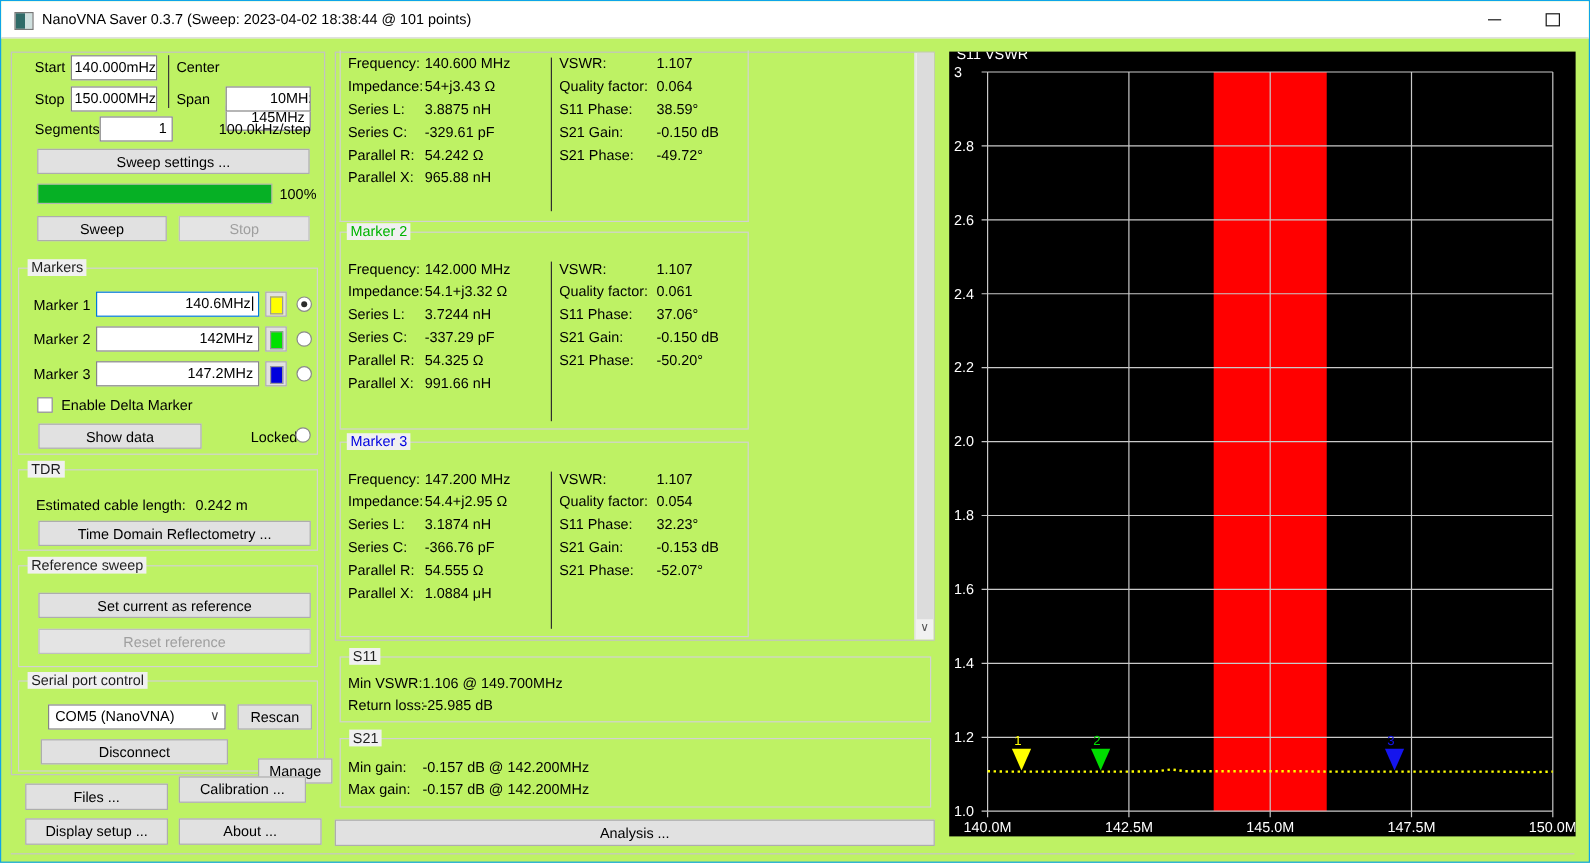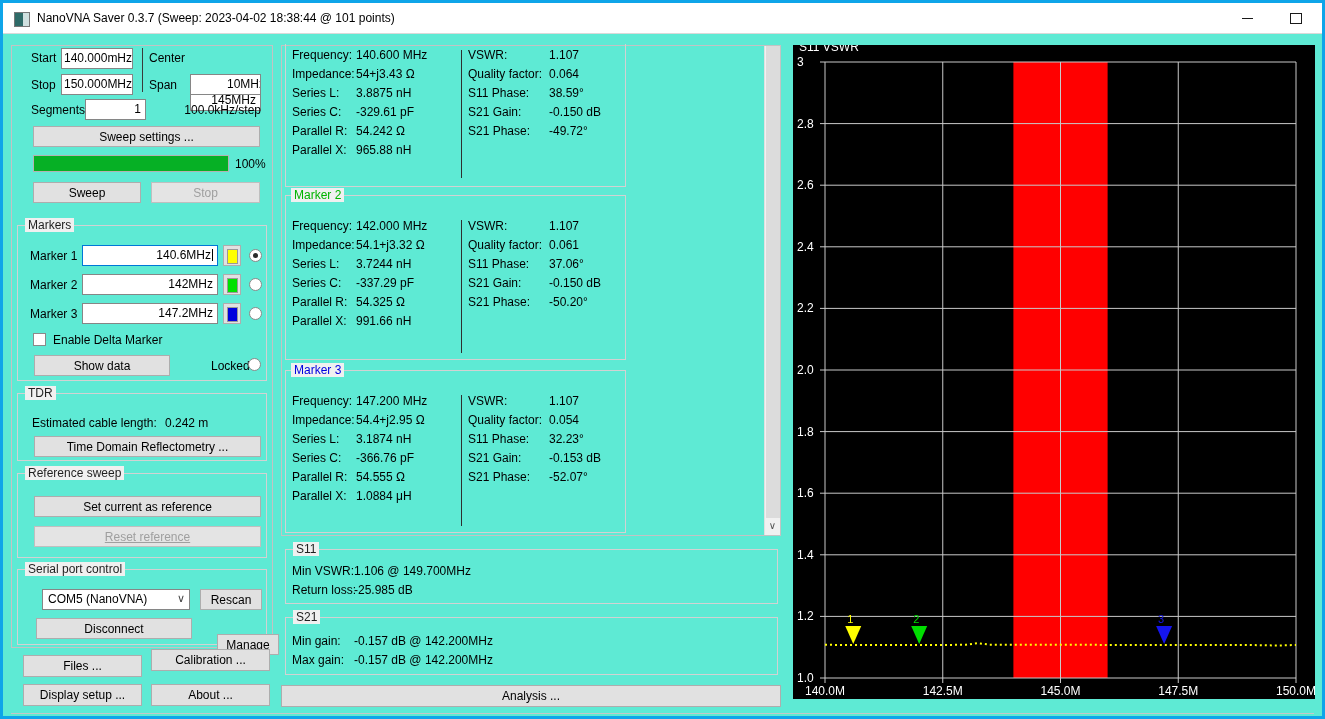--- a/index.html
+++ b/index.html
@@ -1,17 +1,17 @@
 <!DOCTYPE html>
 <html><head>
 <meta charset="utf-8">
 <style>
   html,body{margin:0;padding:0;}
   body{width:1325px;height:719px;overflow:hidden;font-family:"Liberation Sans",sans-serif;font-size:12px;color:#000;background:#f0f0f0;}
-  .window{position:relative;width:1325px;height:719px;background:#5eead4;border:3px solid #0ea5e9;box-sizing:border-box;}
+  .window{position:relative;width:1325px;height:719px;background:#bef264;border:1px solid #0ea5e9;box-sizing:border-box;}
   .titlebar{position:absolute;left:0;top:0;width:100%;height:31px;background:#ffffff;border-bottom:1px solid #d9d9d9;box-sizing:border-box;}
   .app-icon{position:absolute;left:11px;top:9px;width:14px;height:13px;border:1px solid #777;background:linear-gradient(90deg,#2f6b68 0 58%,#cfe0df 58%);}
   .title-text{position:absolute;left:34px;top:8px;font-size:12px;white-space:nowrap;}
   .wbtn{position:absolute;top:0;width:34px;height:31px;}
   .glyph-min{position:absolute;left:11px;top:15px;width:11px;height:0;border-top:1px solid #1a1a1a;}
   .glyph-max{position:absolute;left:11px;top:10px;width:10px;height:9px;border:1px solid #1a1a1a;}
   .group{position:absolute;border:1px solid #d2d2d2;box-sizing:border-box;}
   .gtitle{position:absolute;top:-8px;left:7px;background:#f0f0f0;padding:0 3px;font-size:12px;white-space:nowrap;color:#1f1f1f;}
   .lbl{position:absolute;white-space:nowrap;}
   .tinput{position:absolute;background:#fff;border:1px solid #868686;box-sizing:border-box;height:21px;font-size:12px;text-align:right;padding:2px 4px 0 2px;white-space:nowrap;overflow:hidden;}
@@ -124,33 +124,33 @@
   <div class="group" style="left:14px;top:390px;width:250px;height:68px;">
     <span class="gtitle">TDR</span>
     <span class="lbl" style="left:14px;top:22px;">Estimated cable length:</span>
     <span class="lbl" style="left:147px;top:22px;">0.242 m</span>
     <div class="btn" style="left:16px;top:42px;width:227px;">Time Domain Reflectometry ...</div>
   </div>
 
   <div class="group" style="left:14px;top:470px;width:250px;height:85px;">
     <span class="gtitle">Reference sweep</span>
     <div class="btn" style="left:16px;top:22px;width:227px;">Set current as reference</div>
-    <div class="btn disabled" style="left:16px;top:52px;width:227px;text-decoration:underline;">Reset reference</div>
+    <div class="btn disabled" style="left:16px;top:52px;width:227px;">Reset reference</div>
   </div>
 
   <div class="group" style="left:14px;top:566px;width:250px;height:76px;">
     <span class="gtitle">Serial port control</span>
     <div class="combo" style="left:24px;top:19px;width:148px;"><span>COM5 (NanoVNA)</span><span class="chev">∨</span></div>
     <div class="btn" style="left:182px;top:19px;width:62px;">Rescan</div>
     <div class="btn" style="left:18px;top:48px;width:156px;">Disconnect</div>
     <div class="btn" style="left:182px;top:64px;width:62px;margin-left:17px;">Manage</div>
   </div>
 
   <div class="btn" style="left:20px;top:652px;width:119px;height:22px;">Files ...</div>
-  <div class="btn" style="left:148px;top:646px;width:119px;height:22px;">Calibration ...</div>
+  <div class="btn" style="left:148px;top:646px;width:106px;height:22px;">Calibration ...</div>
   <div class="btn" style="left:20px;top:681px;width:119px;height:22px;">Display setup ...</div>
   <div class="btn" style="left:148px;top:681px;width:119px;height:22px;">About ...</div>
 
   <div class="group" style="left:278px;top:42px;width:500px;height:491px;border-color:#c3c3c3;"></div>
 
   <div class="mcard clipped-top" style="left:282px;top:41px;width:341px;height:143px;">
     <div class="mcol mcol-left" style="left:6px;top:2px;width:166px;">
         <div class="mrow"><span class="mlabel">Frequency:</span><span>140.600 MHz</span></div>
         <div class="mrow"><span class="mlabel">Impedance:</span><span>54+j3.43 Ω</span></div>
         <div class="mrow"><span class="mlabel">Series L:</span><span>3.8875 nH</span></div>

